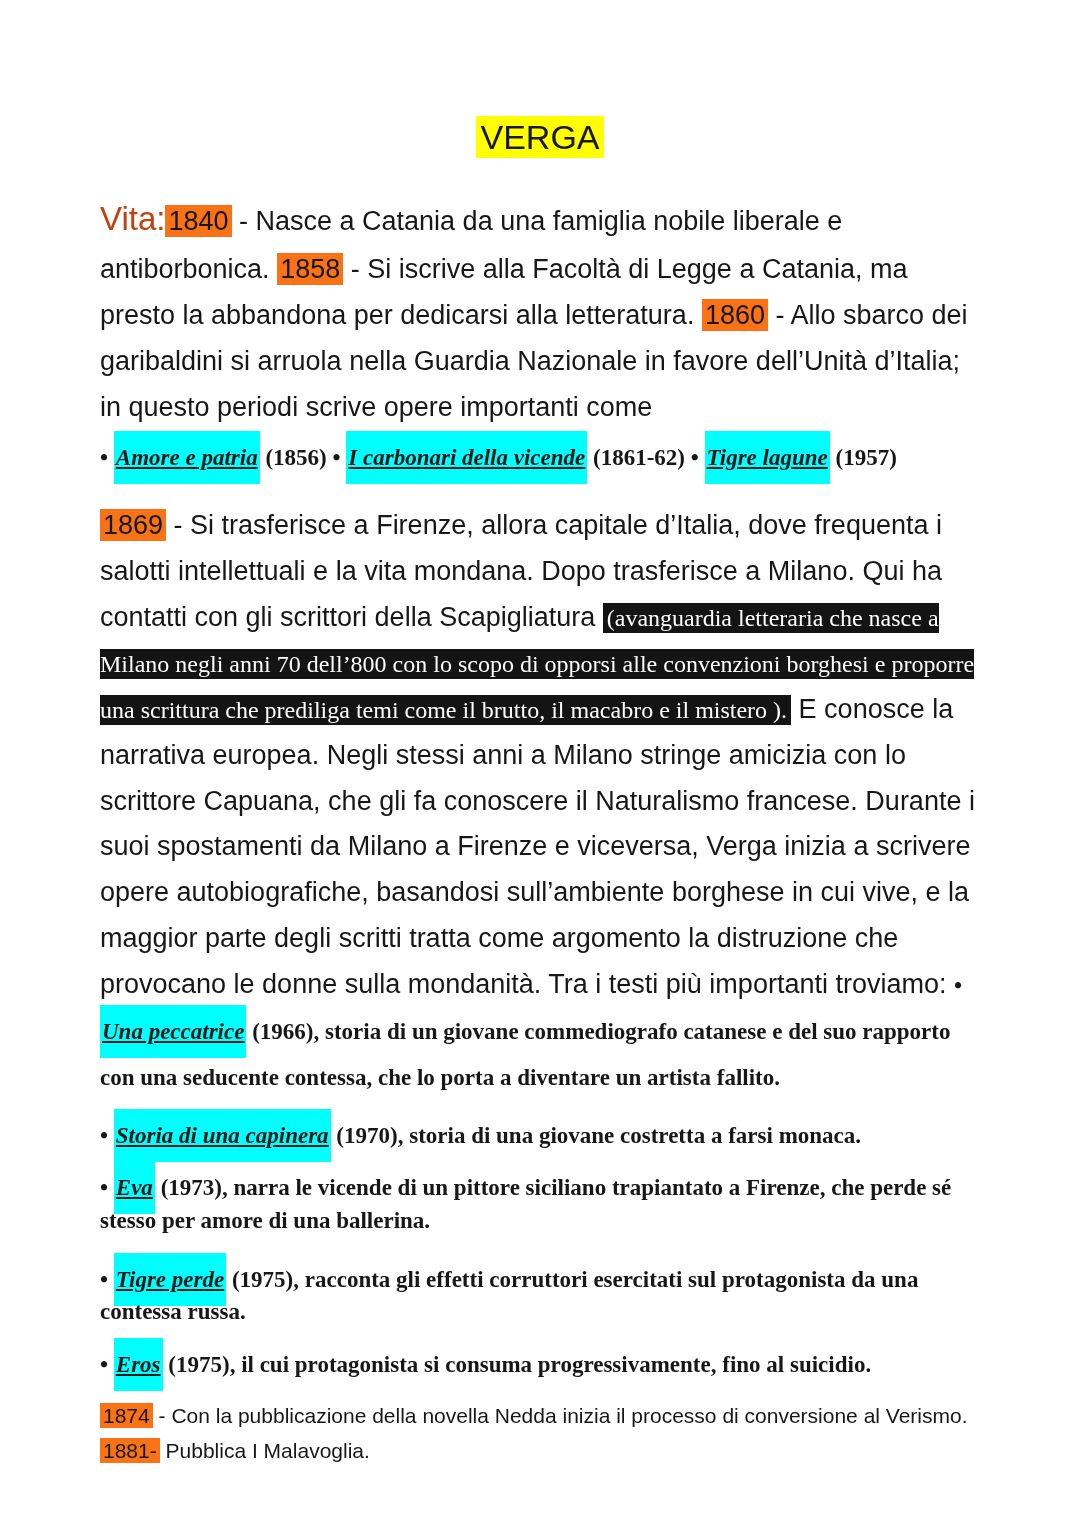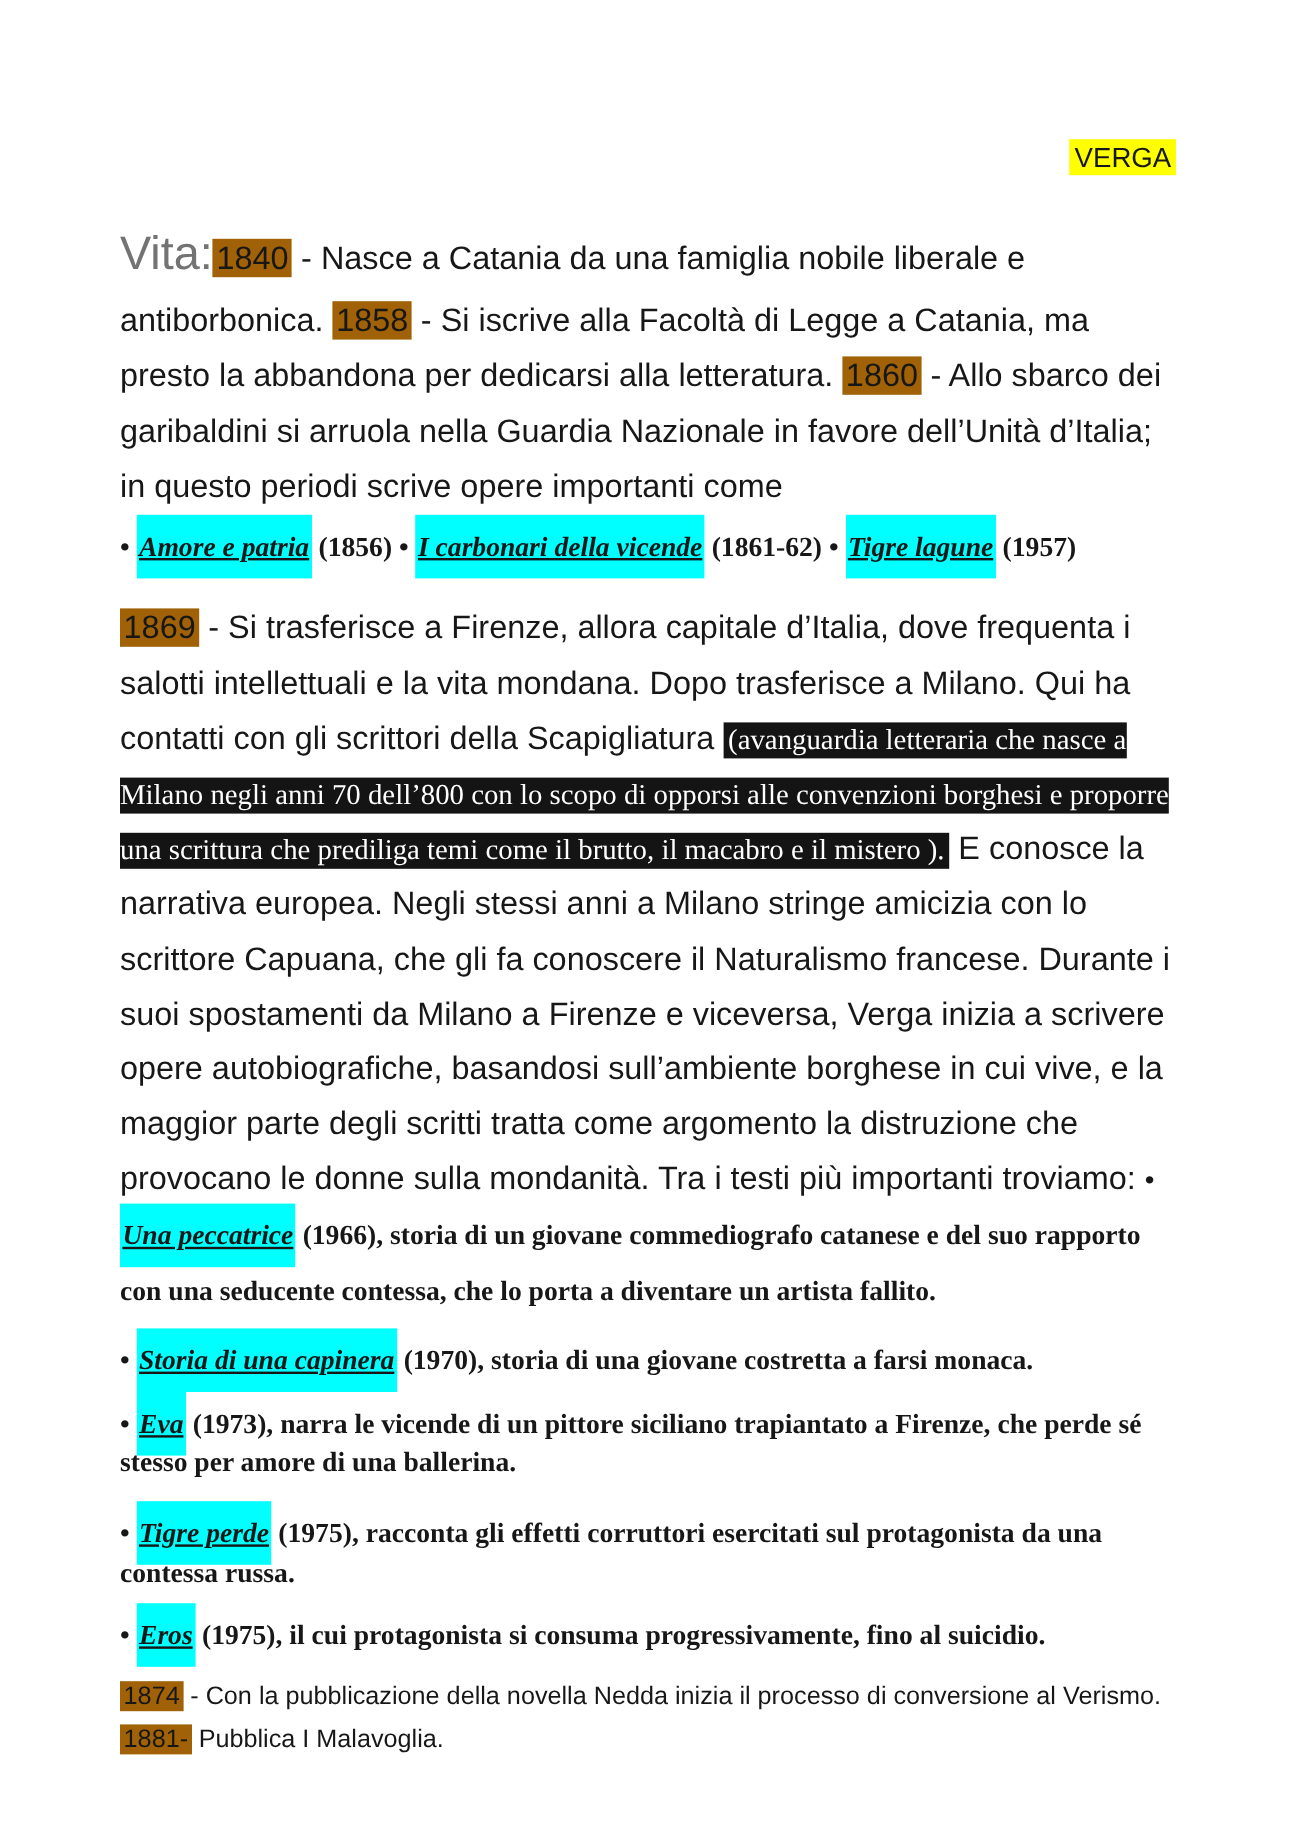--- a/index.html
+++ b/index.html
@@ -13,22 +13,22 @@
     min-height: 1527px;
     margin: 0 auto;
     background: #ffffff;
     box-sizing: border-box;
     padding: 118px 100px 60px 100px;
     font-family: "Liberation Sans", sans-serif;
     color: #171717;
   }
   .block { }
   .title {
-    text-align: right;
-    font-size: 23px;
+    text-align: center;
+    font-size: 34px;
     margin-bottom: 34px;
   }
   .title .run-yeartitle {
     background: #ffff00;
     padding: 2px 4px;
   }
   .para {
     font-size: 27px;
     line-height: 1.7;
     margin: 0 0 10px 0;
@@ -54,25 +54,25 @@
     font-family: "Liberation Serif", serif;
     font-weight: bold;
   }
   .para-end {
     font-size: 21px;
     line-height: 1.7;
     margin: 16px 0 0 0;
   }
   
   .run-vita {
-    color: #737373;
-    font-size: 39px;
+    color: #c2410c;
+    font-size: 33px;
   }
   .run-year {
-    background: #a16207;
+    background: #f97316;
     padding: 1px 3px;
   }
   .run-body { }
   .run-cyan {
     background: #00ffff;
     font-family: "Liberation Serif", serif;
     font-weight: bold;
     font-style: italic;
     text-decoration: underline;
     font-size: 23px;

